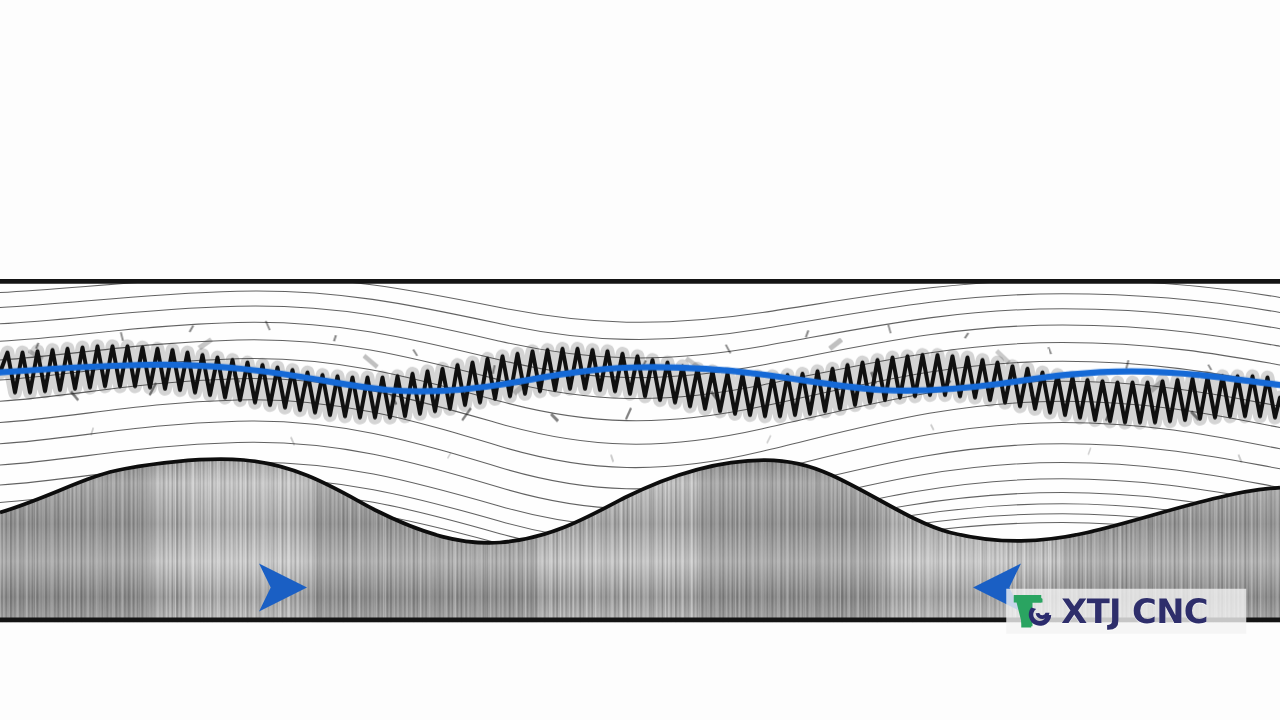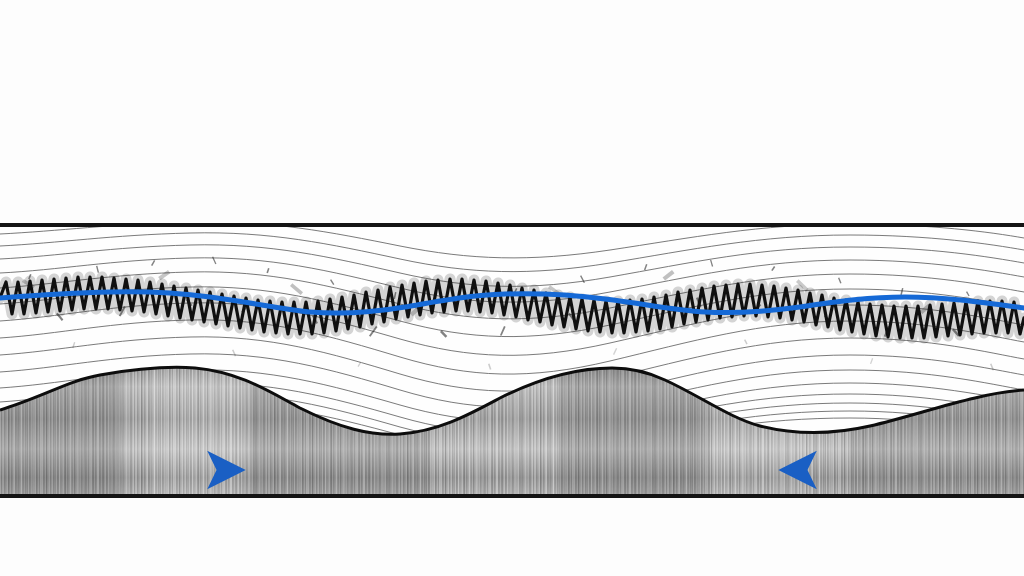--- a/index.html
+++ b/index.html
@@ -307,14 +307,23 @@
       </g>
       <g>
         <line x1="1020" y1="248" x2="786" y2="248" stroke="url(#arrowFadeL)" stroke-width="5.5" marker-end="url(#arrowL)"></line>
       </g>
 
       <line x1="0" y1="3" x2="1024" y2="3" stroke="#141414" stroke-width="4"></line>
       <line x1="0" y1="274" x2="1024" y2="274" stroke="#141414" stroke-width="4"></line>
     </svg>
   </div>
 
+  <div id="logo-watermark">
+    <svg id="logo-mark" viewBox="0 0 34 30" xmlns="http://www.w3.org/2000/svg">
+      <path d="M2,2 L24,2 L24,8 L16,8 L16,28 L8,28 L8,8 L2,8 Z" fill="#2aa461"></path>
+      <path d="M3,3 C3,3 20,1 25,5 L25,8 L17,8 L17,27 L9,27" fill="#2aa461"></path>
+      <path d="M16,12 A9,9 0 1 0 32,18 L28,18 A5.2,5.2 0 1 1 20,13.2 Z" fill="#2b2b6d"></path>
+      <path d="M19.5,16.5 A5.6,5.6 0 0 0 30.6,16.2 L27.4,16.2 A2.6,2.6 0 0 1 22.4,16.4 Z" fill="#2b2b6d"></path>
+    </svg>
+    <span id="logo-text">XTJ CNC</span>
+  </div>
 
 </div>
 
 </body></html>

